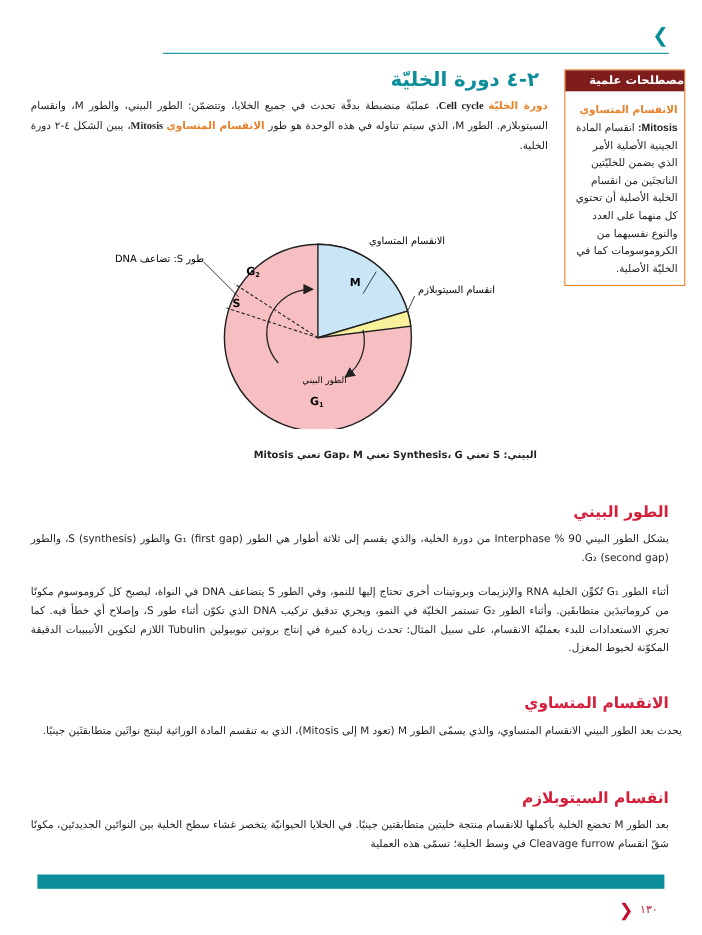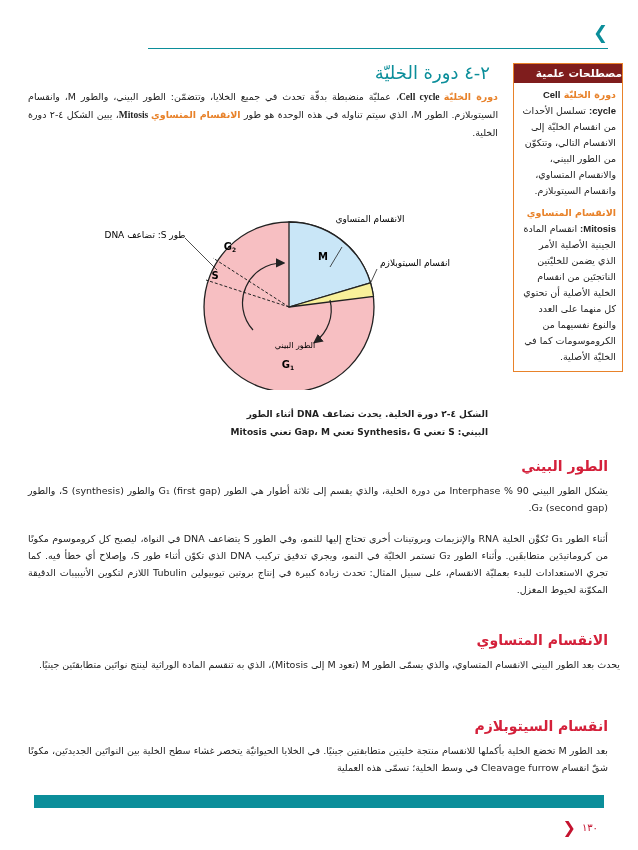--- a/index.html
+++ b/index.html
@@ -11,21 +11,21 @@
   .header .title { font-size:11px; font-weight:bold; color:#c4132f; white-space:nowrap; }
   .header .title span.teal { color:#0b6f8a; }
 
   .sidebar { position:absolute; top:63px; right:15px; width:108px; border:1px solid #e8822a; background:#fff; }
   .sidebar .sb-head { background:#7f1d1d; color:#fff; font-size:10.5px; font-weight:bold; text-align:right; padding:3px 0 4px; }
   .sidebar .sb-body { padding:4px 6px 6px; font-size:9.5px; line-height:16px; text-align:right; }
   .sidebar .term { color:#e8822a; font-weight:bold; }
   .sidebar .en { font-weight:bold; font-family:"Liberation Sans", sans-serif; color:#222; }
   .sidebar .gap { height:6px; }
 
-  .section-title { position:absolute; top:62px; right:148px; font-size:18px; font-weight:normal; color:#0b8e9a;margin-left:24px; }
+  .section-title { position:absolute; top:62px; right:148px; font-size:18px; font-weight:bold; color:#0b8e9a;margin-left:24px; }
   .para { position:absolute; font-size:9.5px; line-height:17px; text-align:justify; }
   .hl { color:#e8822a; font-weight:bold; }
   .en { font-family:"Liberation Sans", sans-serif; }
   .enb { font-family:Liberation Serif, serif; font-weight:bold; }
 
   .figure { position:absolute; top:200px; left:85px; width:380px; height:190px; }
   .fig-caption { position:absolute; top:405px; right:150px; width:310px; font-size:9px; font-weight:bold; line-height:18px; text-align:right; }
 
   .h2 { position:absolute; font-size:14px; font-weight:bold; color:#d4203a; }
   .teal-bar { position:absolute; top:795px; left:34px; width:570px; height:13px; background:#0b8e9a; }
@@ -36,24 +36,20 @@
 </head>
 <body>
 
 <div class="header">
   <span class="chev">❯</span>
 </div>
 
 <div class="sidebar">
   <div class="sb-head">مصطلحات علمية</div>
   <div class="sb-body">
-    <div>
-      <span class="term">دورة الخليّة </span><span class="en">Cell cycle:</span>
-      <span>تسلسل الأحداث من انقسام الخليّة إلى الانقسام التالي، وتتكوّن من الطور البيني، والانقسام المتساوي، وانقسام السيتوبلازم.</span>
-    </div>
     <div class="gap"></div>
     <div>
       <div class="term">الانقسام المتساوي</div>
       <span class="en">Mitosis:</span><span> انقسام المادة الجينية الأصلية الأمر الذي يضمن للخليّتين الناتجتَين من انقسام الخلية الأصلية أن تحتوي كل منهما على العدد والنوع نفسيهما من الكروموسومات كما في الخليّة الأصلية.</span>
     </div>
   </div>
 </div>
 
 <div class="section-title">٢-٤ دورة الخليّة</div>
 
@@ -90,21 +86,20 @@
     <text x="130" y="79" font-size="10" font-weight="bold" text-anchor="middle">S</text>
     <text x="203" y="168" font-size="10" font-weight="bold" text-anchor="middle"><tspan>G</tspan><tspan font-size="6" dy="2">1</tspan></text>
     <text x="210" y="148" font-size="8" text-anchor="middle" direction="rtl">الطور البيني</text>
     <text x="285" y="22" font-size="9" text-anchor="middle" direction="rtl">الانقسام المتساوي</text>
     <text x="330" y="66" font-size="9" text-anchor="middle" direction="rtl">انقسام السيتوبلازم</text>
     <text x="60" y="38" font-size="9" text-anchor="middle" direction="rtl">طور S: تضاعف DNA</text>
   </svg>
 </div>
 
 <div class="fig-caption">
-  <div>الشكل ٤-٢  دورة الخلية. يحدث تضاعف DNA أثناء الطور</div>
   <div>البيني: S تعني Synthesis، G تعني Gap، M تعني Mitosis</div>
 </div>
 
 <div class="h2" style="top:458px; right:30px;">الطور البيني</div>
 <div class="para" style="top:482px; right:30px; left:28px;">يشكل الطور البيني Interphase % 90 من دورة الخلية، والذي يقسم إلى ثلاثة أطوار هي الطور G₁ (first gap) والطور S (synthesis)، والطور G₂ (second gap).</div>
 <div class="para" style="top:530px; right:30px; left:28px;">أثناء الطور G₁ تُكوِّن الخلية RNA والإنزيمات وبروتينات أخرى تحتاج إليها للنمو، وفي الطور S يتضاعف DNA في النواة، ليصبح كل كروموسوم مكونًا من كروماتيدَين متطابقَين. وأثناء الطور G₂ تستمر الخليّة في النمو، ويجري تدقيق تركيب DNA الذي تكوّن أثناء طور S، وإصلاح أي خطأ فيه. كما تجري الاستعدادات للبدء بعمليّة الانقسام، على سبيل المثال: تحدث زيادة كبيرة في إنتاج بروتين تيوبيولين Tubulin اللازم لتكوين الأنيبيبات الدقيقة المكوّنة لخيوط المغزل.</div>
 
 <div class="h2" style="top:632px; right:30px;">الانقسام المتساوي</div>
 <div class="para" style="top:656px; right:18px; left:28px;">يحدث بعد الطور البيني الانقسام المتساوي، والذي يسمّى الطور M (تعود M إلى Mitosis)، الذي به تنقسم المادة الوراثية لينتج نواتَين متطابقتَين جينيًا.</div>
 

